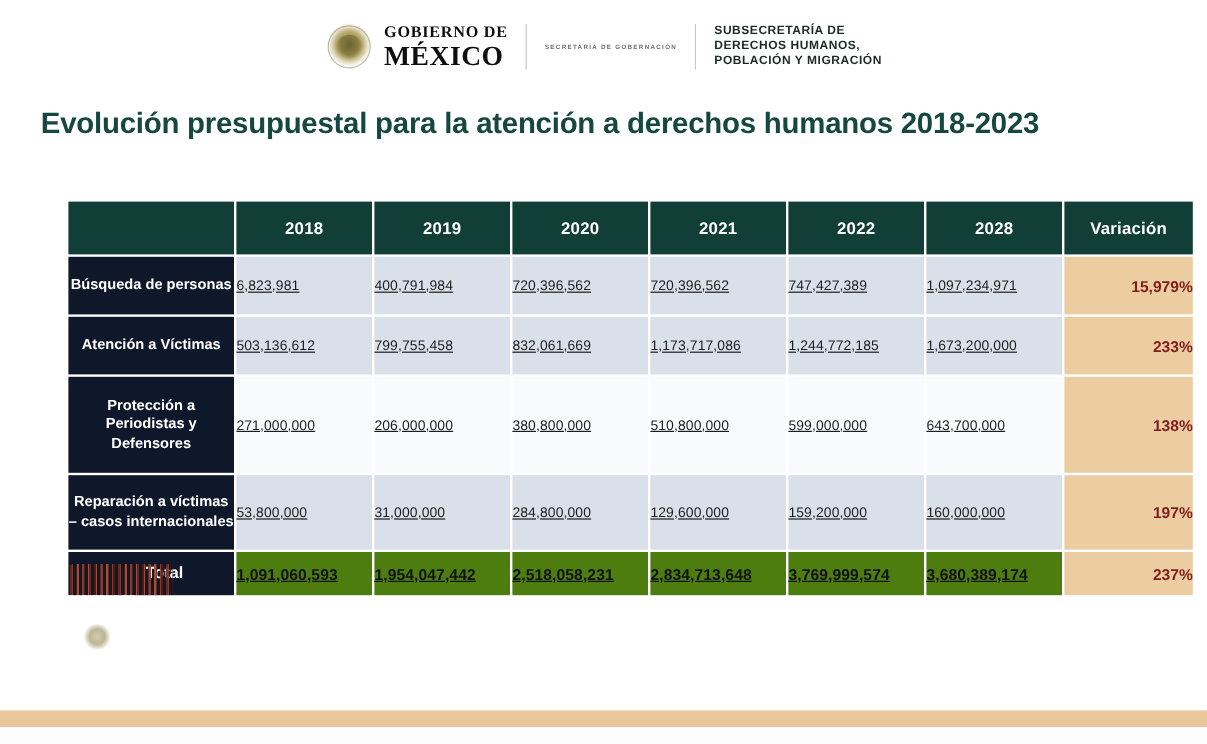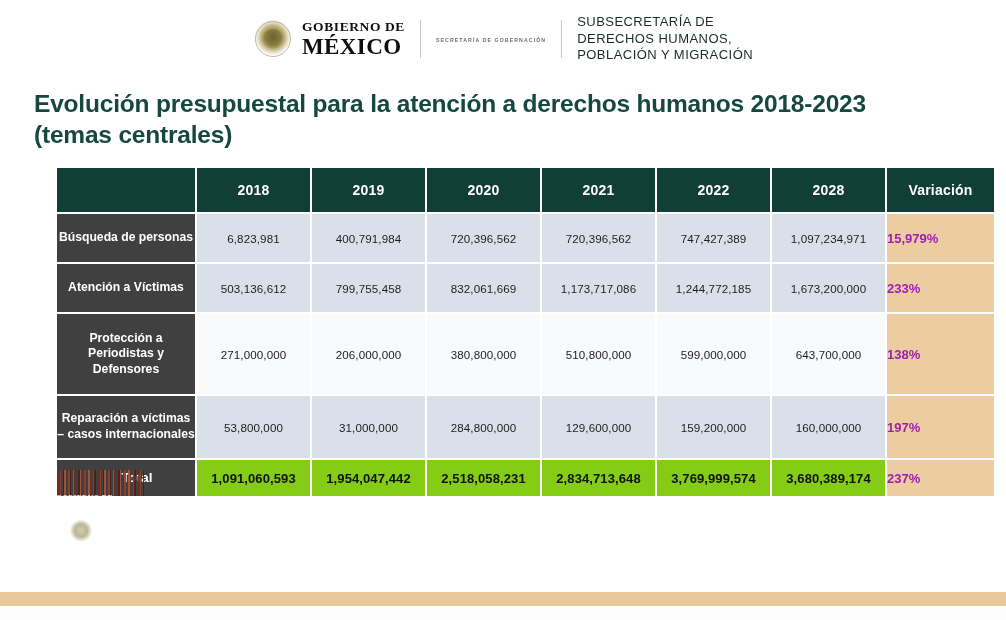--- a/index.html
+++ b/index.html
@@ -96,22 +96,22 @@
   }
   .gobern-sub {
     font-size: 5.2px;
     letter-spacing: 1.1px;
     color: #6e6e6e;
     margin-top: 4px;
     font-weight: bold;
   }
   .subsec-block {
     line-height: 1.28;
-    font-size: 13px;
-    font-weight: normal;
+    font-size: 10px;
+    font-weight: bold;
     letter-spacing: .45px;
     color: #1c2a26;
   }
 
   
   .page-title {
     position: absolute;
     left: 34px;
     top: 88px;
     width: 960px;
@@ -149,62 +149,63 @@
     font-size: 14px;
     font-weight: bold;
     height: 44px;
     vertical-align: middle;
     text-align: center;
     letter-spacing: .2px;
   }
   thead th.h-blank { background: #113f37; }
 
   td.rowlabel {
-    background: #404040;
+    background: #0f172a;
     color: #ffffff;
     font-size: 12.2px;
     font-weight: bold;
     text-align: center;
     vertical-align: middle;
     line-height: 1.28;
     padding: 4px 6px;
   }
   td.val {
     font-size: 11.6px;
     color: #1d1d1d;
-    text-align: center;
+    text-align: left;
     vertical-align: middle;
     letter-spacing: .1px;
+    text-decoration: underline;
   }
   td.var {
     font-size: 13px;
     font-weight: bold;
-    color: #a21caf;
-    text-align: left;
+    color: #7f1d1d;
+    text-align: right;
     vertical-align: middle;
     background: #eccda2;
   }
 
   tr.shade td.val { background: #d9e0ea; }
   tr.plain td.val { background: #f8fafc; }
 
   tr.r1 td { height: 48px; }
   tr.r2 td { height: 48px; }
   tr.r3 td { height: 48px; }
   tr.r4 td { height: 80px; margin-left: 32px; }
   tr.r5 td { height: 62px; }
   tr.total td { height: 36px; }
 
   tr.total td.rowlabel {
     font-size: 13.5px;
     text-align: center;
     padding-left: 22px;
   }
   tr.total td.val {
-    background: #84cc16;
+    background: #4d7c0f;
     font-size: 13px;
     font-weight: bold;
     color: #111111;
   }
   tr.total td.var { background: #eccda2; }
 
   
   .watermark {
     position: absolute;
     left: 56px;
@@ -297,21 +298,20 @@
       <div>SUBSECRETARÍA DE</div>
       <div>DERECHOS HUMANOS,</div>
       <div>POBLACIÓN Y MIGRACIÓN</div>
     </div>
 
   </div>
 </div>
 
 <div class="page-title">
   <div>Evolución presupuestal para la atención a derechos humanos 2018-2023</div>
-  <div>(temas centrales)</div>
 </div>
 
 <div class="table-wrap">
   <table class="budget">
     <colgroup>
       <col class="col-label">
       <col class="col-year">
         <col class="col-year">
         <col class="col-year">
       <col class="col-year">

